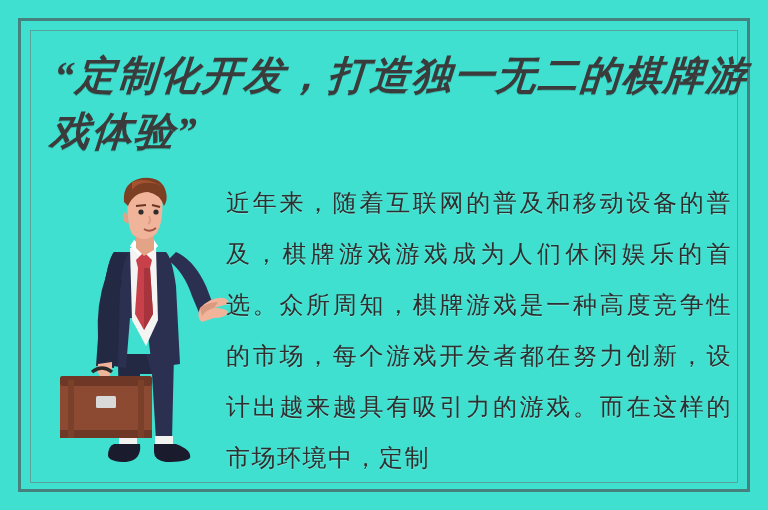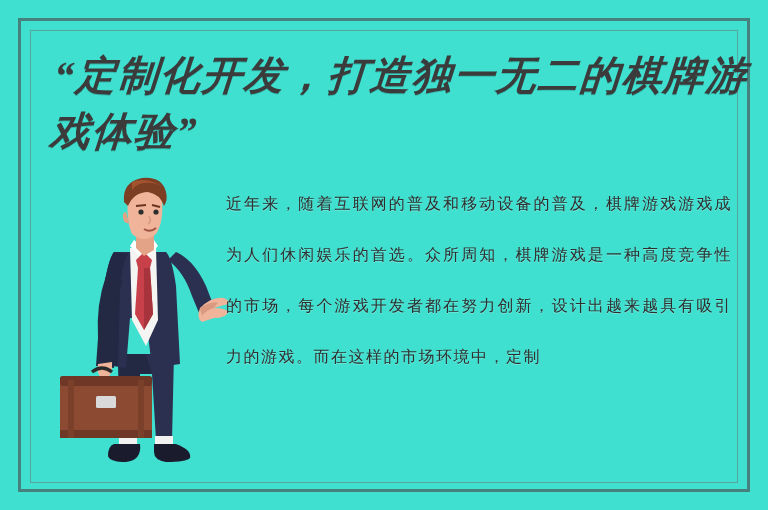--- a/index.html
+++ b/index.html
@@ -56,22 +56,22 @@
     white-space: pre-wrap;
   }
 
   
   .body-text {
     position: absolute;
     left: 226px;
     top: 178px;
     width: 506px;
     color: #2f2f2f;
-    font-family: Liberation Sans, sans-serif;
-    font-size: 16px;
+    font-family: Liberation Serif, serif;
+    font-size: 24px;
     line-height: 51px;
     letter-spacing: 1.5px;
     text-align: justify;
     text-shadow: 0 1px 0 rgba(255,255,255,0.25);
   }
 
   
   .illustration {
     position: absolute;
     left: 56px;

